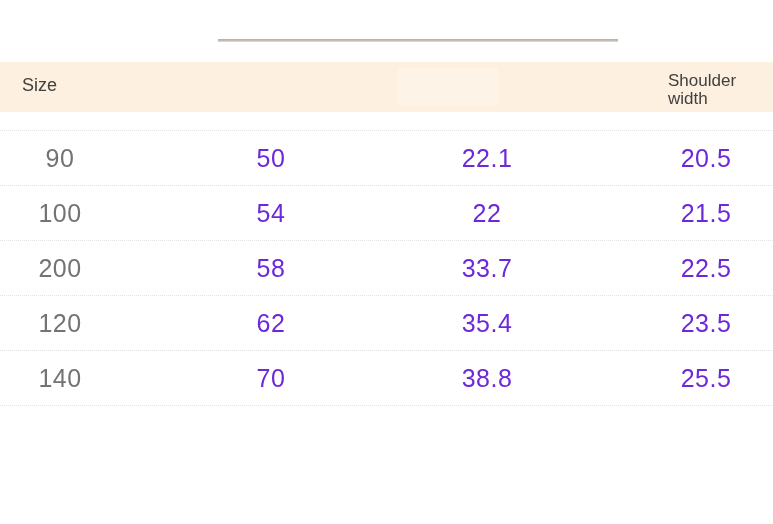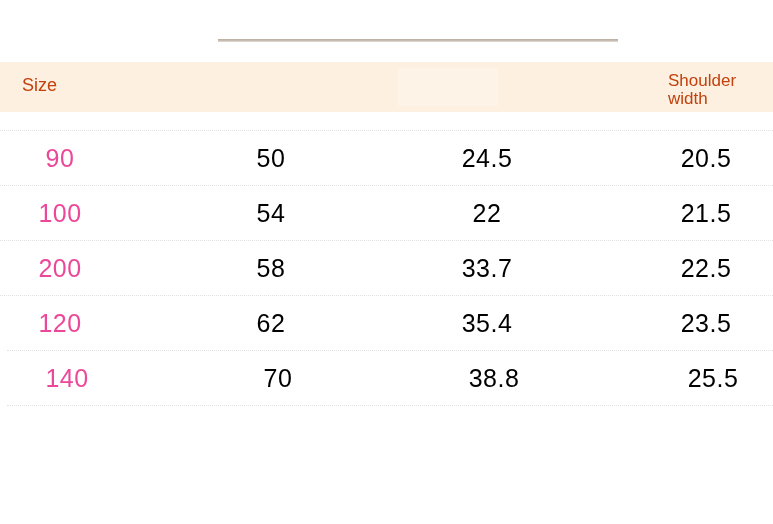--- a/index.html
+++ b/index.html
@@ -43,21 +43,21 @@
   .header-band .hdr-wash {
     position: absolute;
     left: 398px;
     top: 6px;
     width: 100px;
     height: 38px;
     background: rgba(255,255,255,0.22);
   }
   .hdr-cell {
     position: absolute;
-    color: #c2410c;
+    color: #404040;
     font-size: 17px;
     line-height: 18px;
     white-space: pre-line;
   }
   .hdr-size     { left: 22px;  top: 76px; font-size: 18px; }
   .hdr-skirt    { left: 238px; top: 72px; }
   .hdr-blank    { left: 455px; top: 72px; }
   .hdr-shoulder { left: 668px; top: 72px; }
 
   
@@ -67,36 +67,35 @@
     top: 130px;
     width: 773px;
   }
   .row {
     position: relative;
     height: 54px;
     border-top: 1px dotted #e3e3e3;
   }
   .row:last-child {
     border-bottom: 1px dotted #e3e3e3;
-    margin-left: 7px;
   }
   .cell {
     position: absolute;
     top: 50%;
     transform: translateY(-50%);
-    color: #000000;
+    color: #6d28d9;
     font-size: 25px;
     letter-spacing: 0.5px;
     white-space: nowrap;
   }
   .c-size {
     left: 0;
     width: 120px;
     text-align: center;
-    color: #ec4899;
+    color: #737373;
     font-size: 25px;
   }
   .c-2 { left: 191px; width: 160px; text-align: center; }
   .c-3 { left: 407px; width: 160px; text-align: center; }
   .c-4 { left: 626px; width: 160px; text-align: center; }
 </style>
 </head>
 <body>
 
 <div id="size-chart">
@@ -113,21 +112,21 @@
   <div class="hdr-cell hdr-blank"></div>
 
   <div class="hdr-cell hdr-shoulder">Shoulder
 width</div>
 
   <div class="rows">
 
     <div class="row">
       <div class="cell c-size">90</div>
       <div class="cell c-2">50</div>
-      <div class="cell c-3">24.5</div>
+      <div class="cell c-3">22.1</div>
       <div class="cell c-4">20.5</div>
     </div>
 
     <div class="row">
       <div class="cell c-size">100</div>
       <div class="cell c-2">54</div>
       <div class="cell c-3">22</div>
       <div class="cell c-4">21.5</div>
     </div>
 

